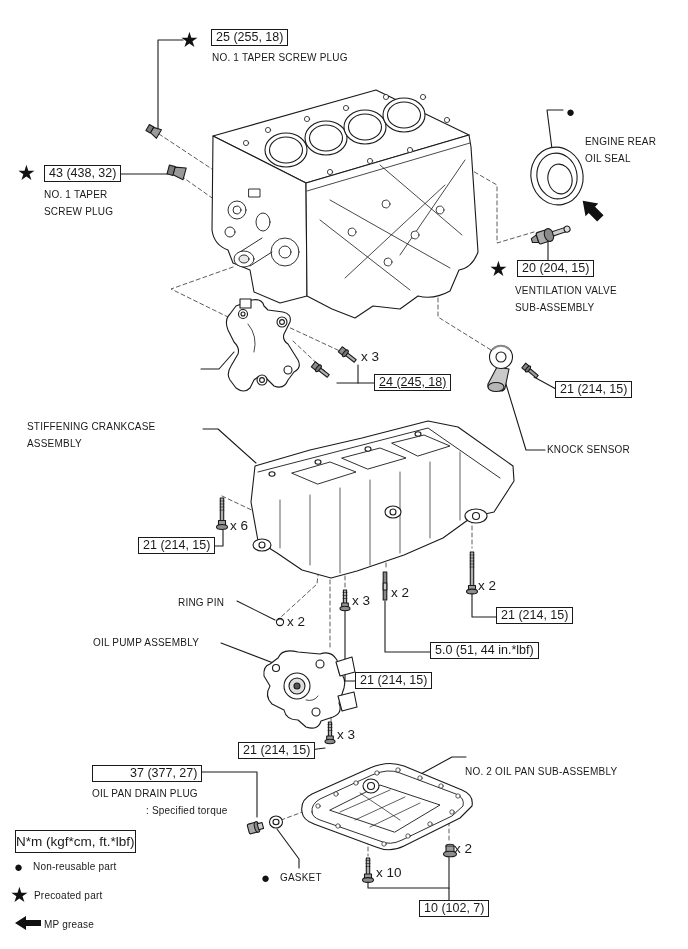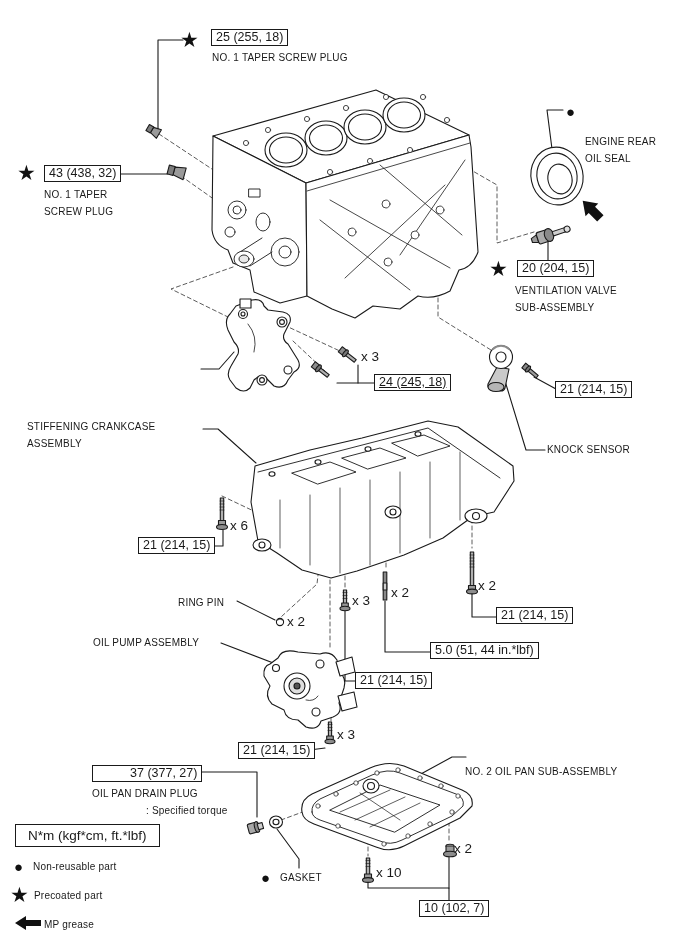--- a/index.html
+++ b/index.html
@@ -6,21 +6,21 @@
   .canvas{
     position:relative;width:688px;height:949px;background:#ffffff;overflow:hidden;
     font-family:"Liberation Sans", sans-serif;color:#1a1a1a;
   }
   .art{position:absolute;left:0;top:0;}
   .lbl{position:absolute;font-size:10px;white-space:nowrap;letter-spacing:.2px;line-height:17px;}
   .tbox{position:absolute;font-size:12.5px;border:1.3px solid #1a1a1a;padding:0 4px;line-height:15px;background:#fff;white-space:nowrap;}
   .cnt{position:absolute;font-size:13.5px;white-space:nowrap;}
   .star{position:absolute;font-size:21px;line-height:1;color:#111;}
   .dot{position:absolute;font-size:15px;line-height:1;color:#111;}
-  .legend-box{position:absolute;font-size:13.5px;border:1.3px solid #1a1a1a;padding:3px 12px;background:#fff;white-space:nowrap;}
+  .legend-box{position:absolute;font-size:13.5px;border:1.3px solid #1a1a1a;padding:3px 0;background:#fff;white-space:nowrap;margin-top:6px;}
 </style>
 </head>
 <body>
 
 <div class="canvas">
 
   <svg class="art" width="688" height="949" viewBox="0 0 688 949">
     <g fill="none" stroke="#1a1a1a" stroke-width="1.1" stroke-linejoin="round" stroke-linecap="round">
 
       <g stroke="#4a4a4a" stroke-width=".9" stroke-dasharray="4 3">

